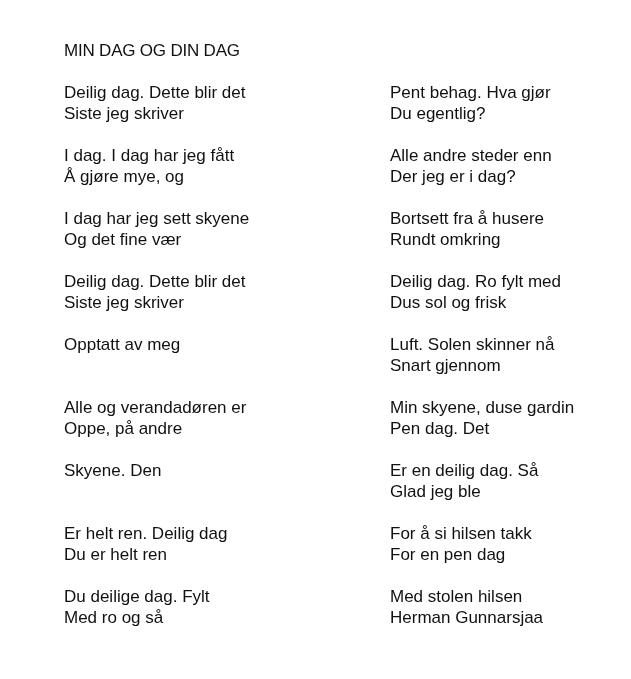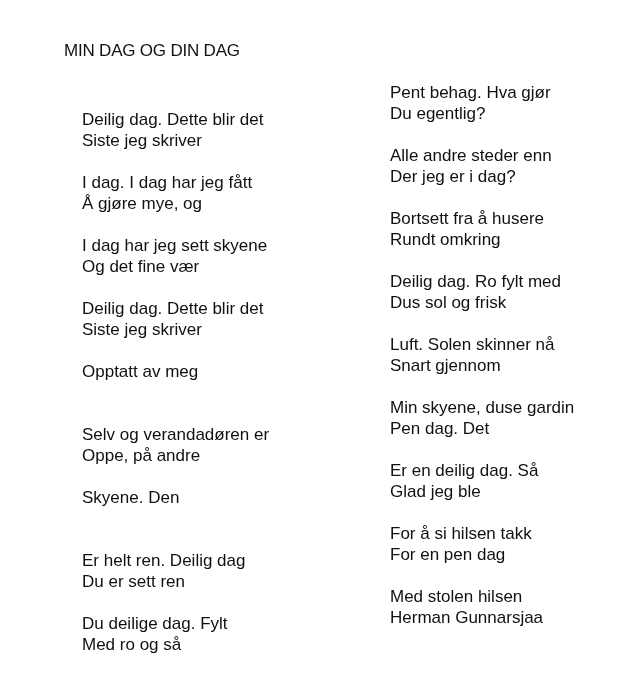--- a/index.html
+++ b/index.html
@@ -3,21 +3,21 @@
   <meta charset="utf-8">
   <style>
     html, body { margin: 0; padding: 0; background: #ffffff; }
     body {
       width: 631px; height: 679px; position: relative; overflow: hidden;
       font-family: "Liberation Sans", sans-serif; color: #111111;
       font-size: 17px; line-height: 21px;
     }
     .title { position: absolute; left: 64px; top: 40px; letter-spacing: -0.2px; }
     .col { position: absolute; top: 82px; }
-    .col.left { left: 82px; margin-top: 27px; }
+    .col.left { left: 64px; }
     .col.right { left: 390px; }
     .stanza { height: 63px; }
     .line { display: block; white-space: nowrap; }
   </style>
 </head>
 <body>
 
 <div class="title">MIN DAG OG DIN DAG</div>
 
 <div class="col left">
@@ -34,29 +34,29 @@
       <span class="line">Og det fine vær</span>
     </div>
   <div class="stanza">
       <span class="line">Deilig dag. Dette blir det</span>
       <span class="line">Siste jeg skriver</span>
     </div>
   <div class="stanza">
       <span class="line">Opptatt av meg</span>
     </div>
   <div class="stanza">
-      <span class="line">Selv og verandadøren er</span>
+      <span class="line">Alle og verandadøren er</span>
       <span class="line">Oppe, på andre</span>
     </div>
   <div class="stanza">
       <span class="line">Skyene. Den</span>
     </div>
   <div class="stanza">
       <span class="line">Er helt ren. Deilig dag</span>
-      <span class="line">Du er sett ren</span>
+      <span class="line">Du er helt ren</span>
     </div>
   <div class="stanza">
       <span class="line">Du deilige dag. Fylt</span>
       <span class="line">Med ro og så</span>
     </div>
 </div>
 
 <div class="col right">
   <div class="stanza">
       <span class="line">Pent behag. Hva gjør</span>

